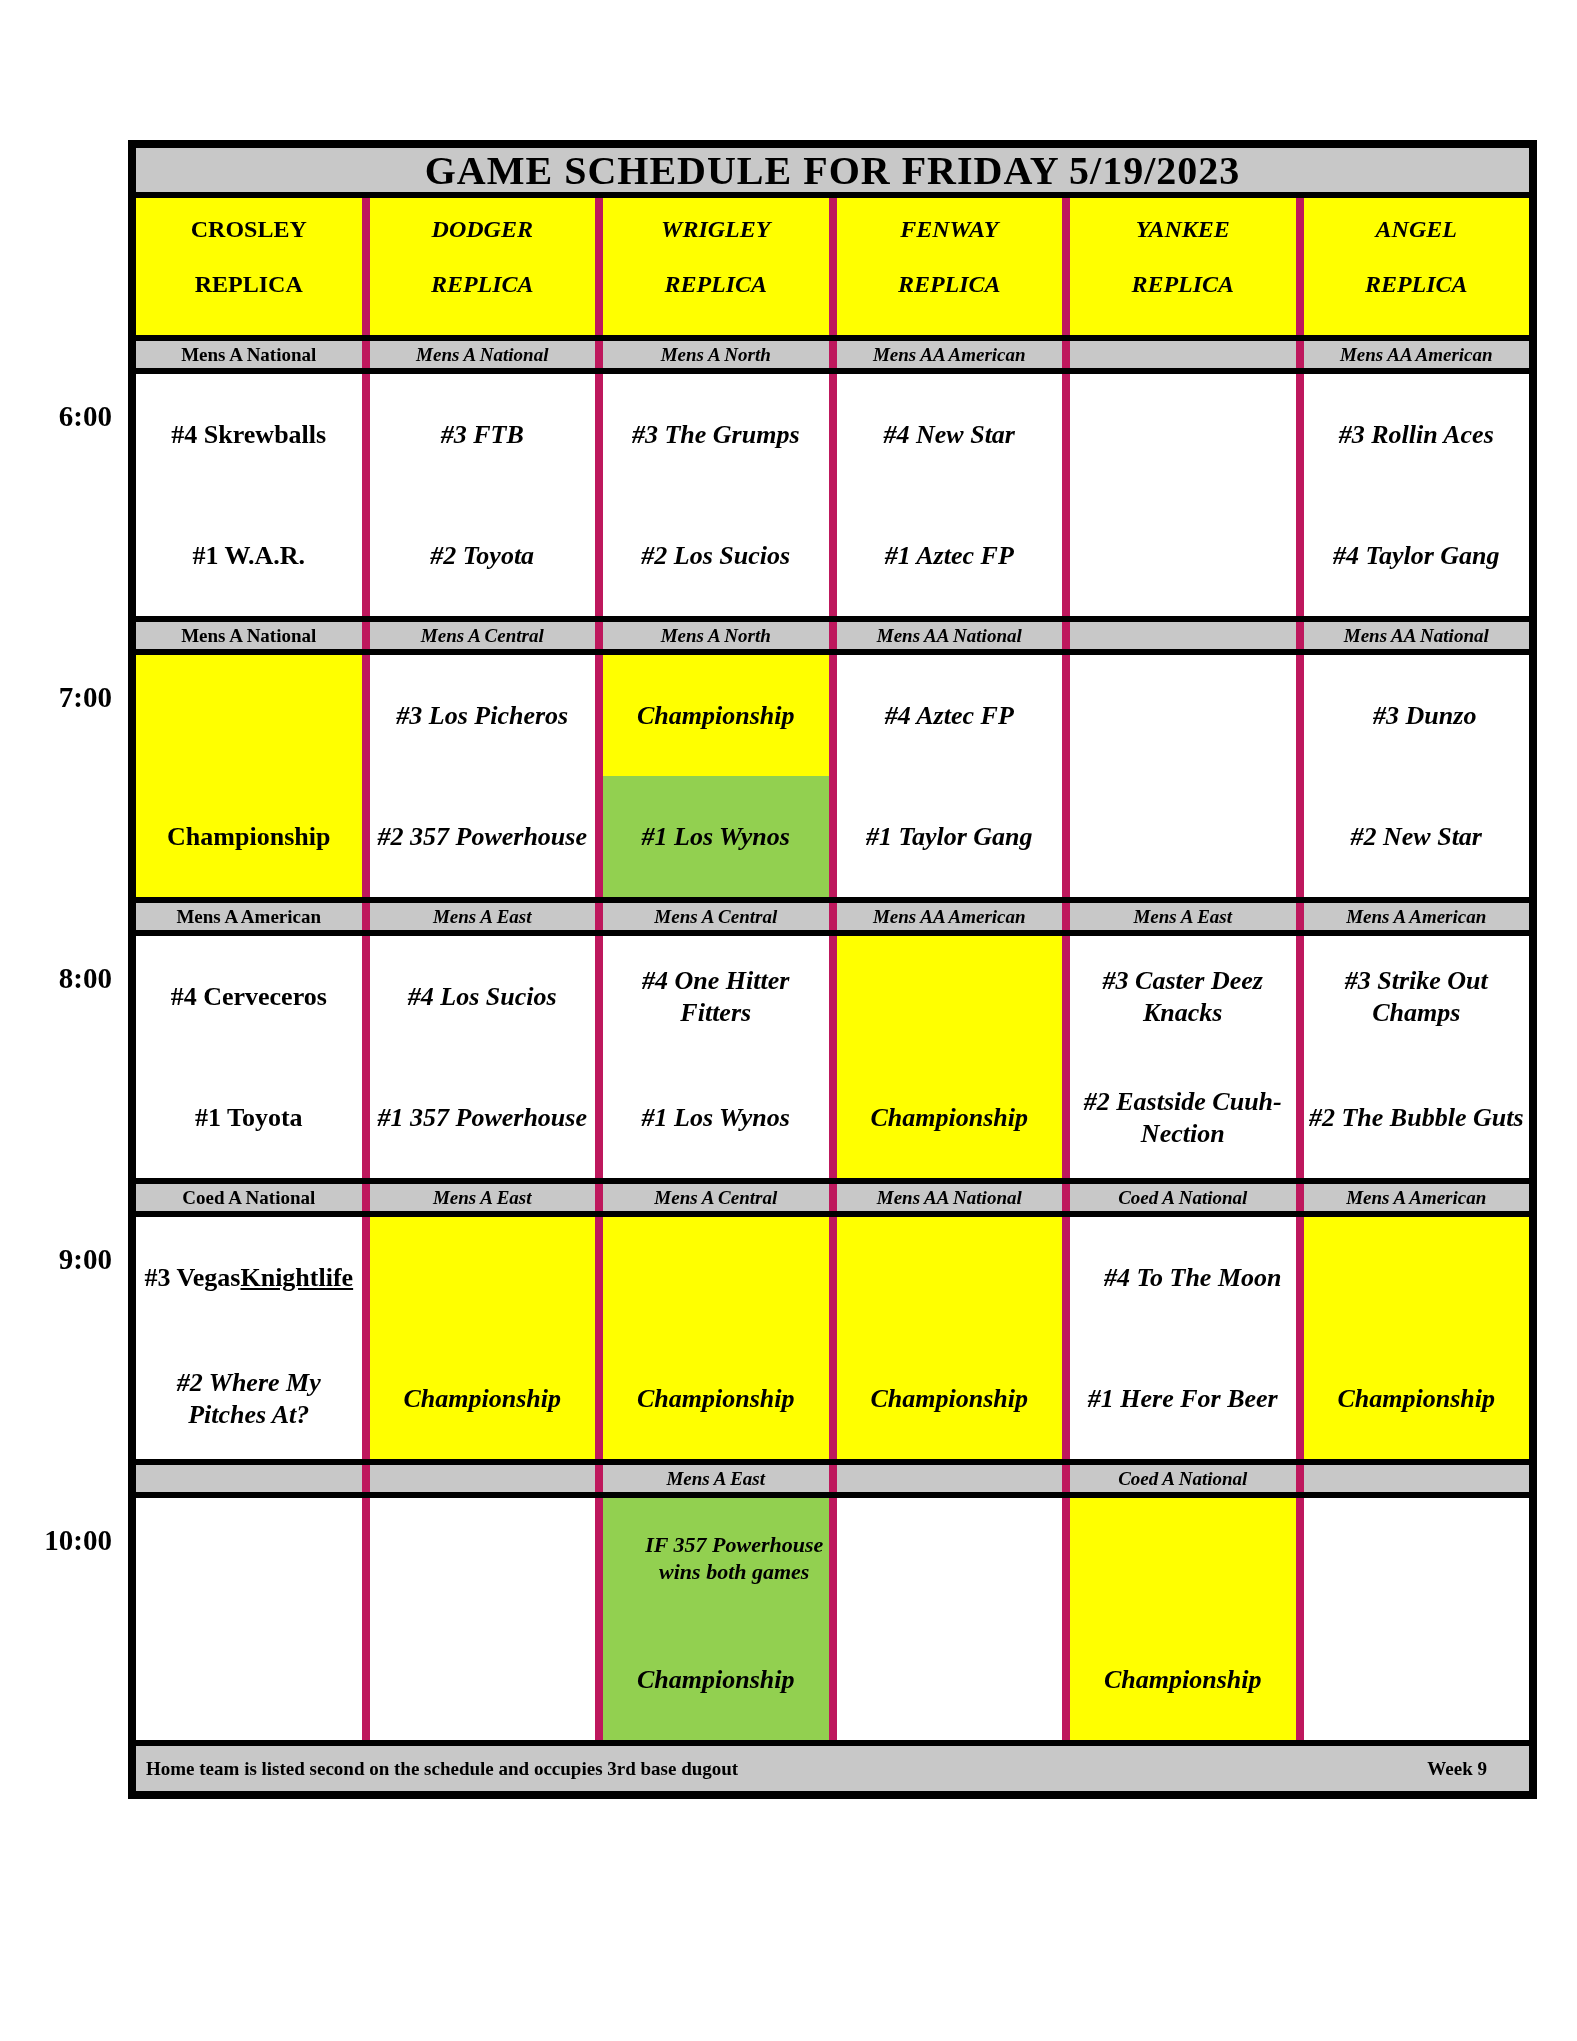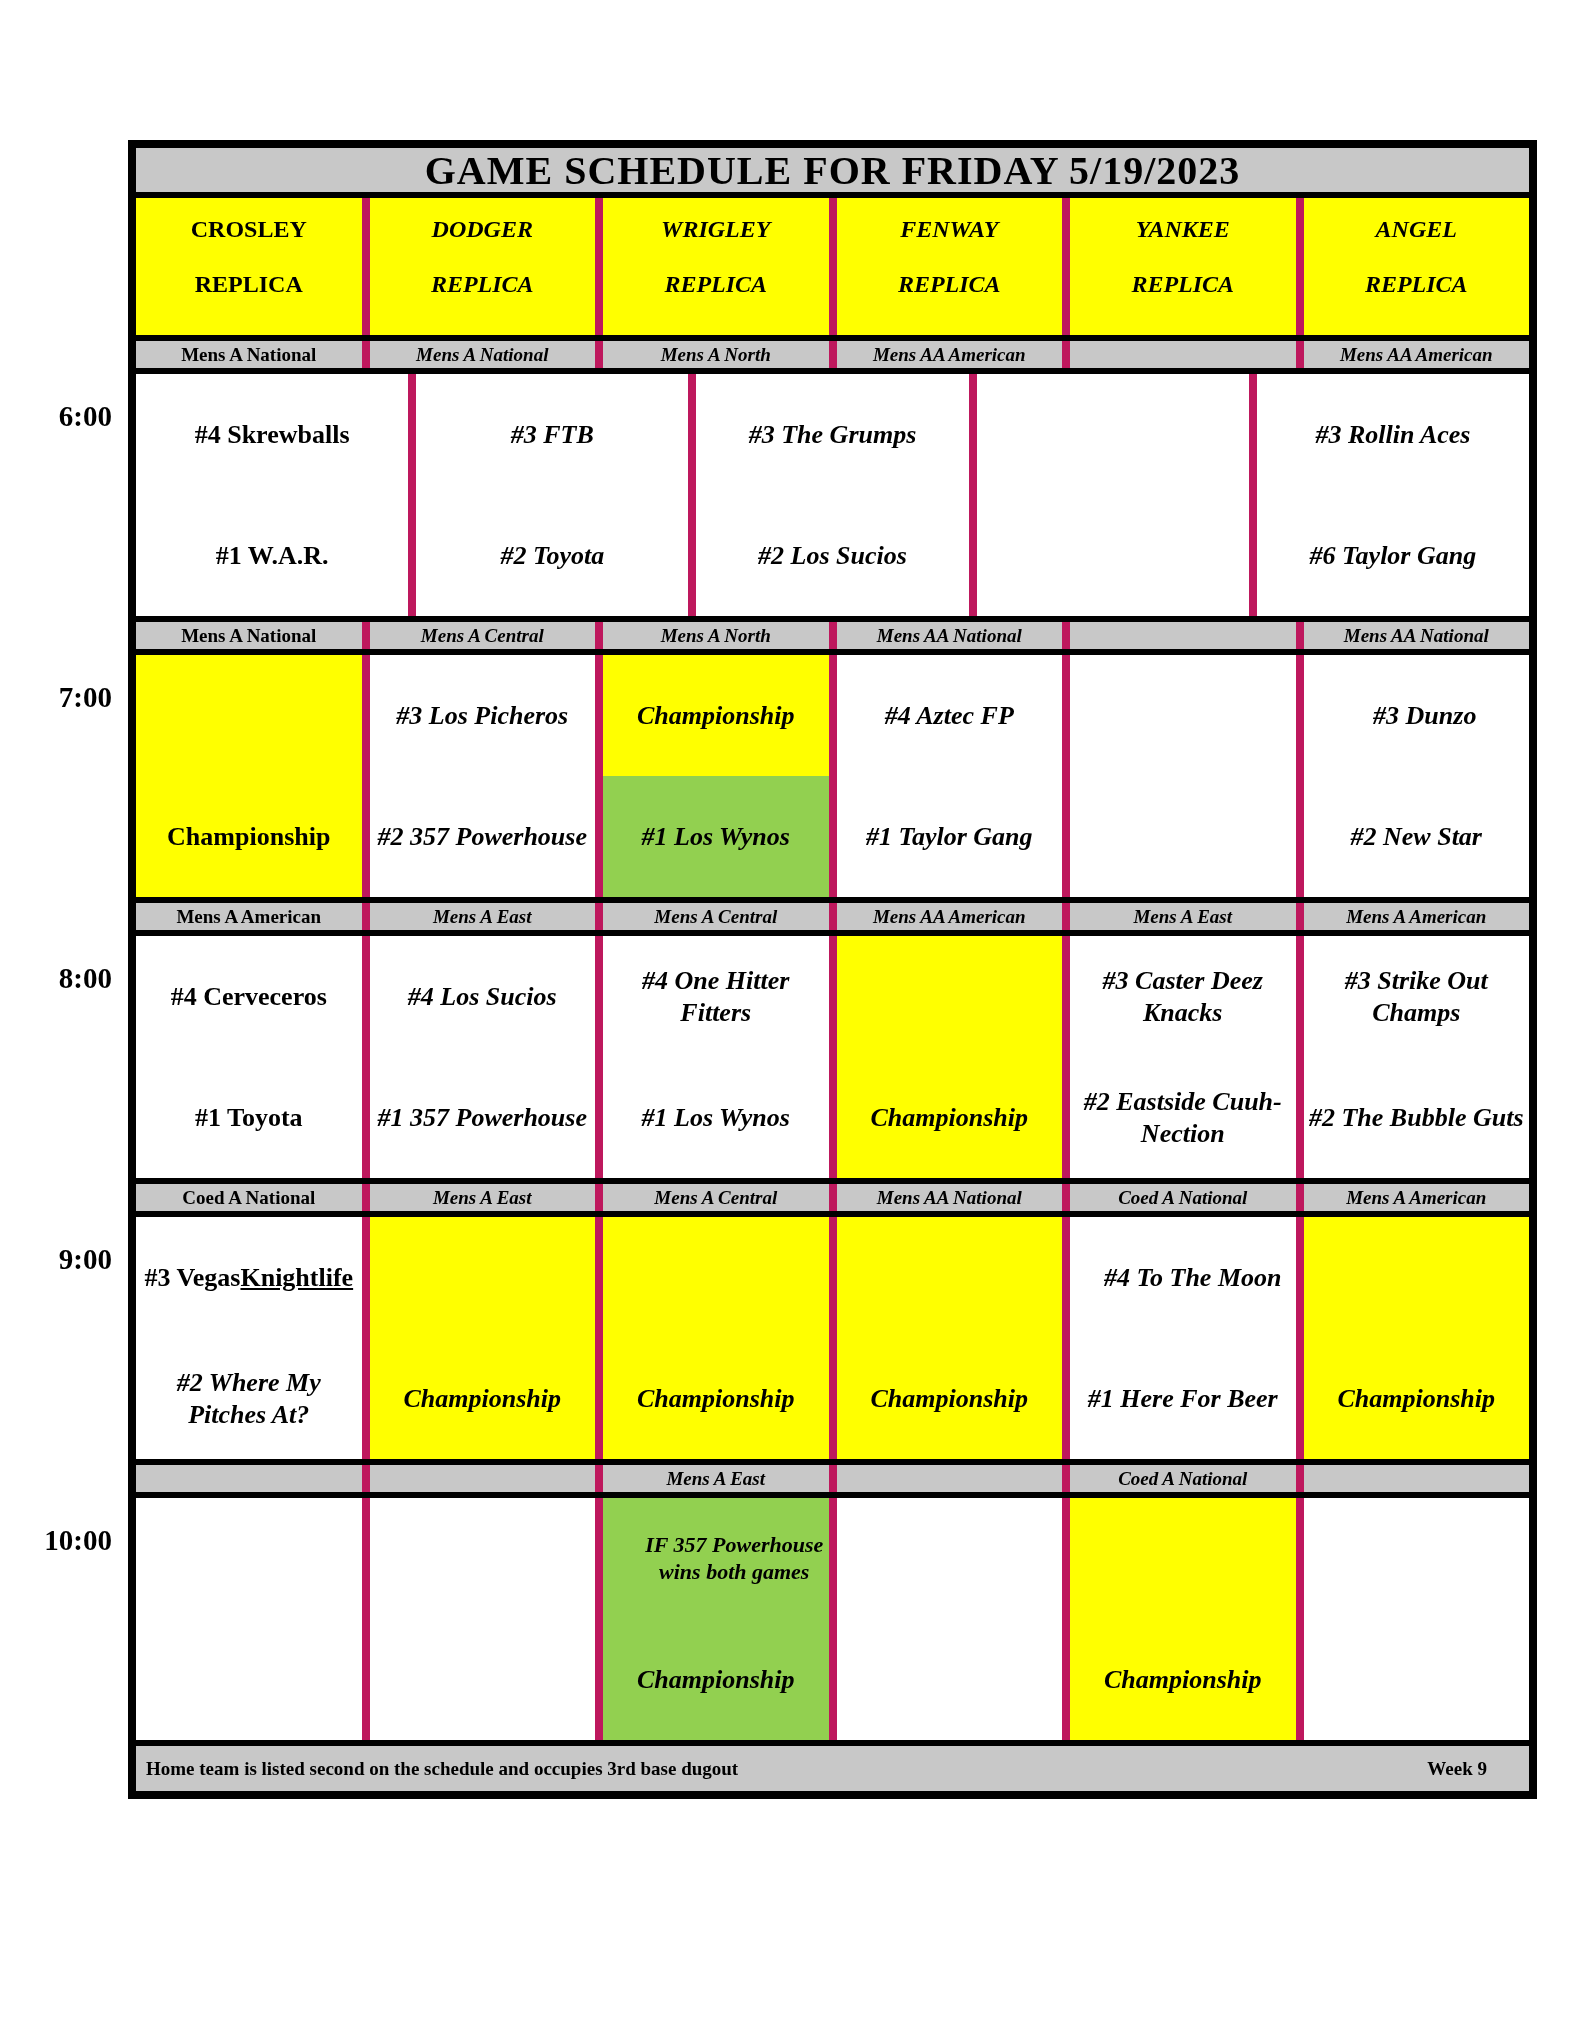--- a/index.html
+++ b/index.html
@@ -87,26 +87,30 @@
       </div>
       <div class="gcell">
         <div class="half" style="background: rgb(255, 255, 255);">#3 FTB</div>
         <div class="half" style="background: rgb(255, 255, 255);">#2 Toyota</div>
       </div>
       <div class="gcell">
         <div class="half" style="background: rgb(255, 255, 255);">#3 The Grumps</div>
         <div class="half" style="background: rgb(255, 255, 255);">#2 Los Sucios</div>
       </div>
       <div class="gcell">
+        <div class="half" style="background: rgb(255, 255, 255);">#4 New Star</div>
+        <div class="half" style="background: rgb(255, 255, 255);">#1 Aztec FP</div>
+      </div>
+      <div class="gcell">
         <div class="half" style="background: rgb(255, 255, 255);"></div>
         <div class="half" style="background: rgb(255, 255, 255);"></div>
       </div>
       <div class="gcell">
         <div class="half" style="background: rgb(255, 255, 255);">#3 Rollin Aces</div>
-        <div class="half" style="background: rgb(255, 255, 255);">#6 Taylor Gang</div>
+        <div class="half" style="background: rgb(255, 255, 255);">#4 Taylor Gang</div>
       </div>
     </div>
     <div class="row band-row">
       <div class="bcell">Mens A National</div>
       <div class="bcell">Mens A Central</div>
       <div class="bcell">Mens A North</div>
       <div class="bcell">Mens AA National</div>
       <div class="bcell"></div>
       <div class="bcell">Mens AA National</div>
     </div>

